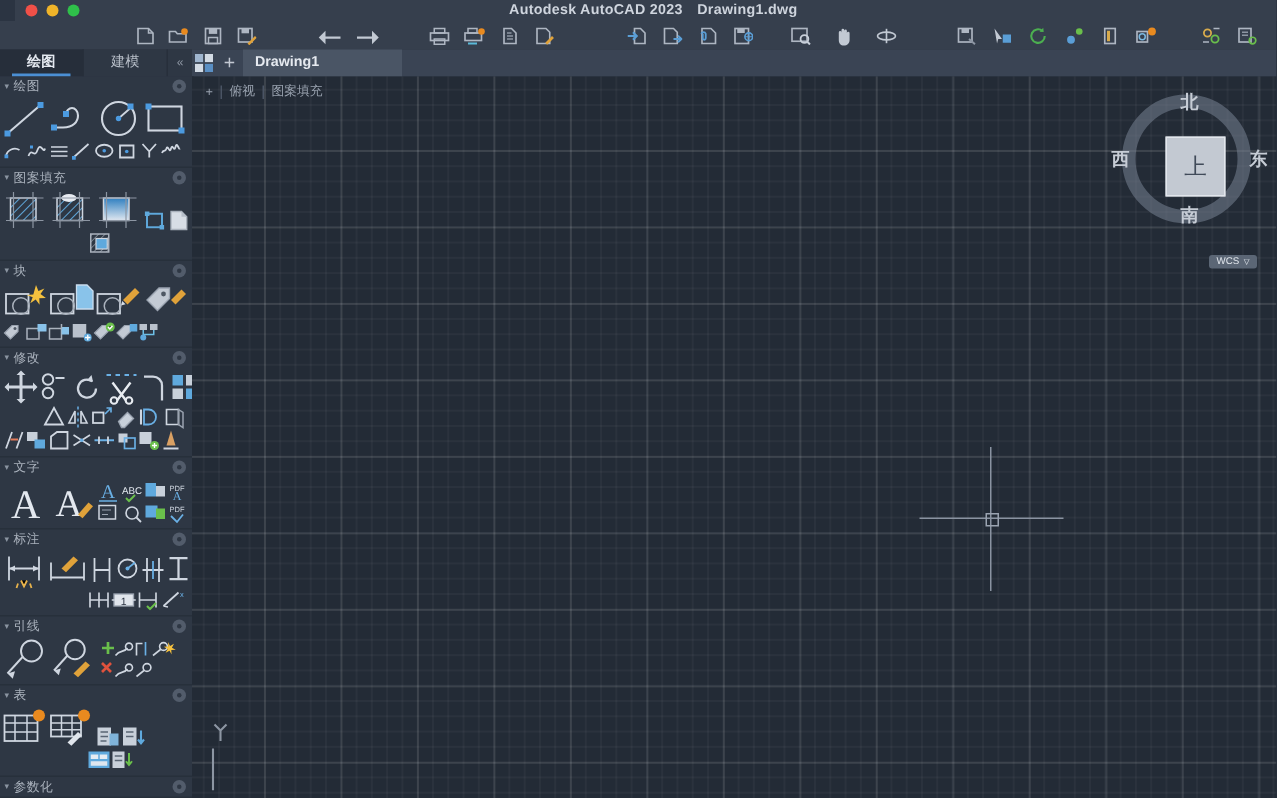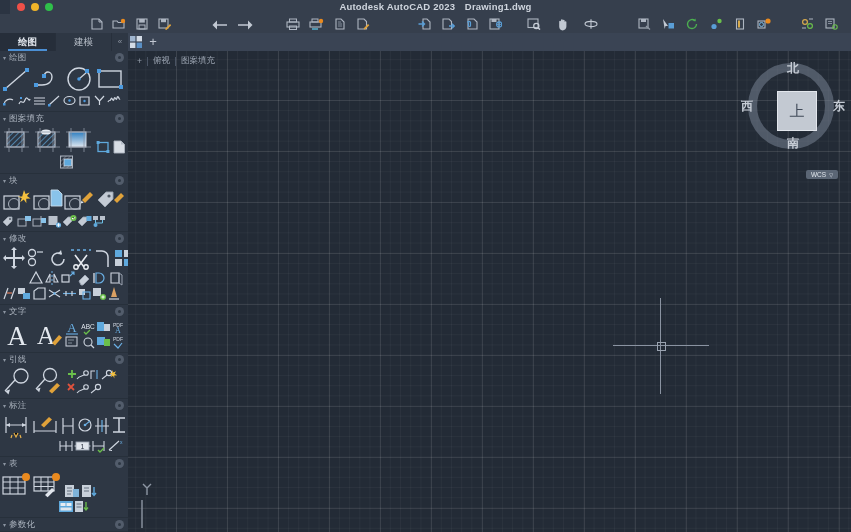--- a/index.html
+++ b/index.html
@@ -358,20 +358,21 @@
   <div class="filetabs">
     <div class="ft-grid">
       <svg width="12" height="12" viewBox="0 0 12 12">
         <rect x="0" y="0" width="5.4" height="5.4" fill="#9fb5cf"></rect>
         <rect x="6.6" y="0" width="5.4" height="5.4" fill="#d3dbe5"></rect>
         <rect x="0" y="6.6" width="5.4" height="5.4" fill="#d3dbe5"></rect>
         <rect x="6.6" y="6.6" width="5.4" height="5.4" fill="#5a8fc4"></rect>
       </svg>
     </div>
     <div class="ft-plus">+</div>
+    <div class="ft-tab">Drawing1</div>
   </div>
 
   <div class="ribbon">
 
     <div class="panel">
       <div class="panel-head">
         <span class="panel-caret">▾</span>
         <span class="panel-title">绘图</span>
         <span class="panel-gear"></span>
       </div>
@@ -797,20 +798,95 @@
               <path d="M50 25l4 4 4-5" stroke="#6ab0e5" stroke-width="1.2" fill="none"></path>
             </svg>
           </div>
         </div>
       </div>
     </div>
 
     <div class="panel">
       <div class="panel-head">
         <span class="panel-caret">▾</span>
+        <span class="panel-title">标注</span>
+        <span class="panel-gear"></span>
+      </div>
+      <div class="panel-body">
+        <div class="row">
+          <div class="btn">
+            <svg width="28" height="26" viewBox="0 0 28 26">
+                <path d="M4 4v16M24 4v16M4 12h20" stroke="#cfd6e0" stroke-width="1.2"></path>
+                <path d="M4 12l4-2v4zM24 12l-4-2v4z" fill="#cfd6e0"></path>
+                <path d="M12 20l2 4 2-4M10 22l-1 3M18 22l1 3" stroke="#e8b34c" stroke-width="1.2"></path>
+              </svg>
+          </div>
+          <div class="btn">
+            <svg width="28" height="26" viewBox="0 0 28 26">
+                <path d="M3 8v12M25 8v12M3 18h22" stroke="#cfd6e0" stroke-width="1.2"></path>
+                <path d="M10 12l8-8 3 2.5-8 8z" fill="#e0a23a"></path>
+              </svg>
+          </div>
+          <div class="btn">
+            <svg width="16" height="24" viewBox="0 0 16 24">
+                <path d="M3 3v16M13 3v16M3 11h10" stroke="#cfd6e0" stroke-width="1.2"></path>
+              </svg>
+          </div>
+          <div class="btn">
+            <svg width="16" height="24" viewBox="0 0 16 24">
+                <circle cx="8" cy="10" r="6" fill="none" stroke="#cfd6e0" stroke-width="1.2"></circle>
+                <path d="M8 10l5-4" stroke="#6ab0e5" stroke-width="1.1"></path>
+                <circle cx="8" cy="10" r="1.3" fill="#6ab0e5"></circle>
+              </svg>
+          </div>
+          <div class="btn">
+            <svg width="16" height="24" viewBox="0 0 16 24">
+                <path d="M4 3v16M12 3v16M1 11h14" stroke="#cfd6e0" stroke-width="1.2"></path>
+                <path d="M8 5v12" stroke="#6ab0e5" stroke-width="1.2"></path>
+              </svg>
+          </div>
+          <div class="btn">
+            <svg width="16" height="24" viewBox="0 0 16 24">
+                <path d="M2 3h12M8 3v14M2 17h12" stroke="#cfd6e0" stroke-width="1.5"></path>
+              </svg>
+          </div>
+        </div>
+        <div class="row small">
+          <div class="btn" style="margin-left:56px">
+            <svg width="16" height="14" viewBox="0 0 16 14">
+                <path d="M2 2v10M8 2v10M14 2v10M2 7h12" stroke="#cfd6e0" stroke-width="1.1"></path>
+              </svg>
+          </div>
+          <div class="btn">
+            <svg width="17" height="14" viewBox="0 0 17 14">
+                <rect x="2" y="3" width="13" height="8" fill="#e0e5ec" stroke="#9aa3b0" stroke-width=".9"></rect>
+                <text x="8.5" y="10" font-family="Liberation Sans, sans-serif" font-size="7" fill="#2a3240" text-anchor="middle">1</text>
+                <path d="M0.5 7h2M14.5 7h2" stroke="#cfd6e0" stroke-width="1.1"></path>
+              </svg>
+          </div>
+          <div class="btn">
+            <svg width="16" height="14" viewBox="0 0 16 14">
+                <path d="M2 2v10M13 2v10M2 7h11" stroke="#cfd6e0" stroke-width="1.1"></path>
+                <path d="M7 11l2 2 4-4" stroke="#6abf4b" stroke-width="1.4" fill="none"></path>
+              </svg>
+          </div>
+          <div class="btn">
+            <svg width="16" height="14" viewBox="0 0 16 14">
+                <path d="M2 11L12 2" stroke="#cfd6e0" stroke-width="1.2"></path>
+                <text x="13" y="5" font-family="Liberation Sans, sans-serif" font-size="5" fill="#6ab0e5">x</text>
+                <path d="M2 11l3 .6" stroke="#cfd6e0" stroke-width="1"></path>
+              </svg>
+          </div>
+        </div>
+      </div>
+    </div>
+
+    <div class="panel">
+      <div class="panel-head">
+        <span class="panel-caret">▾</span>
         <span class="panel-title">引线</span>
         <span class="panel-gear"></span>
       </div>
       <div class="panel-body">
         <div class="row">
           <div class="btn">
             <svg width="30" height="28" viewBox="0 0 30 28">
                 <circle cx="19" cy="9" r="7" fill="none" stroke="#cfd6e0" stroke-width="1.3"></circle>
                 <path d="M13 13L3 24" stroke="#cfd6e0" stroke-width="1.3"></path>
                 <path d="M3 24l5-1.5-1.5 5z" fill="#cfd6e0"></path>
@@ -841,95 +917,20 @@
               <path d="M27 26l5-4" stroke="#cfd6e0" stroke-width="1.1"></path>
             </svg>
           </div>
         </div>
       </div>
     </div>
 
     <div class="panel">
       <div class="panel-head">
         <span class="panel-caret">▾</span>
-        <span class="panel-title">标注</span>
-        <span class="panel-gear"></span>
-      </div>
-      <div class="panel-body">
-        <div class="row">
-          <div class="btn">
-            <svg width="28" height="26" viewBox="0 0 28 26">
-                <path d="M4 4v16M24 4v16M4 12h20" stroke="#cfd6e0" stroke-width="1.2"></path>
-                <path d="M4 12l4-2v4zM24 12l-4-2v4z" fill="#cfd6e0"></path>
-                <path d="M12 20l2 4 2-4M10 22l-1 3M18 22l1 3" stroke="#e8b34c" stroke-width="1.2"></path>
-              </svg>
-          </div>
-          <div class="btn">
-            <svg width="28" height="26" viewBox="0 0 28 26">
-                <path d="M3 8v12M25 8v12M3 18h22" stroke="#cfd6e0" stroke-width="1.2"></path>
-                <path d="M10 12l8-8 3 2.5-8 8z" fill="#e0a23a"></path>
-              </svg>
-          </div>
-          <div class="btn">
-            <svg width="16" height="24" viewBox="0 0 16 24">
-                <path d="M3 3v16M13 3v16M3 11h10" stroke="#cfd6e0" stroke-width="1.2"></path>
-              </svg>
-          </div>
-          <div class="btn">
-            <svg width="16" height="24" viewBox="0 0 16 24">
-                <circle cx="8" cy="10" r="6" fill="none" stroke="#cfd6e0" stroke-width="1.2"></circle>
-                <path d="M8 10l5-4" stroke="#6ab0e5" stroke-width="1.1"></path>
-                <circle cx="8" cy="10" r="1.3" fill="#6ab0e5"></circle>
-              </svg>
-          </div>
-          <div class="btn">
-            <svg width="16" height="24" viewBox="0 0 16 24">
-                <path d="M4 3v16M12 3v16M1 11h14" stroke="#cfd6e0" stroke-width="1.2"></path>
-                <path d="M8 5v12" stroke="#6ab0e5" stroke-width="1.2"></path>
-              </svg>
-          </div>
-          <div class="btn">
-            <svg width="16" height="24" viewBox="0 0 16 24">
-                <path d="M2 3h12M8 3v14M2 17h12" stroke="#cfd6e0" stroke-width="1.5"></path>
-              </svg>
-          </div>
-        </div>
-        <div class="row small">
-          <div class="btn" style="margin-left:56px">
-            <svg width="16" height="14" viewBox="0 0 16 14">
-                <path d="M2 2v10M8 2v10M14 2v10M2 7h12" stroke="#cfd6e0" stroke-width="1.1"></path>
-              </svg>
-          </div>
-          <div class="btn">
-            <svg width="17" height="14" viewBox="0 0 17 14">
-                <rect x="2" y="3" width="13" height="8" fill="#e0e5ec" stroke="#9aa3b0" stroke-width=".9"></rect>
-                <text x="8.5" y="10" font-family="Liberation Sans, sans-serif" font-size="7" fill="#2a3240" text-anchor="middle">1</text>
-                <path d="M0.5 7h2M14.5 7h2" stroke="#cfd6e0" stroke-width="1.1"></path>
-              </svg>
-          </div>
-          <div class="btn">
-            <svg width="16" height="14" viewBox="0 0 16 14">
-                <path d="M2 2v10M13 2v10M2 7h11" stroke="#cfd6e0" stroke-width="1.1"></path>
-                <path d="M7 11l2 2 4-4" stroke="#6abf4b" stroke-width="1.4" fill="none"></path>
-              </svg>
-          </div>
-          <div class="btn">
-            <svg width="16" height="14" viewBox="0 0 16 14">
-                <path d="M2 11L12 2" stroke="#cfd6e0" stroke-width="1.2"></path>
-                <text x="13" y="5" font-family="Liberation Sans, sans-serif" font-size="5" fill="#6ab0e5">x</text>
-                <path d="M2 11l3 .6" stroke="#cfd6e0" stroke-width="1"></path>
-              </svg>
-          </div>
-        </div>
-      </div>
-    </div>
-
-    <div class="panel">
-      <div class="panel-head">
-        <span class="panel-caret">▾</span>
         <span class="panel-title">表</span>
         <span class="panel-gear"></span>
       </div>
       <div class="panel-body">
         <div class="row">
           <div class="btn">
             <svg width="30" height="28" viewBox="0 0 30 28">
                 <rect x="1" y="6" width="22" height="17" fill="none" stroke="#cfd6e0" stroke-width="1.2"></rect>
                 <path d="M1 11h22M1 17h22M8 6v17M16 6v17" stroke="#cfd6e0" stroke-width="1"></path>
                 <circle cx="24" cy="6" r="4" fill="#e98a1f"></circle>

